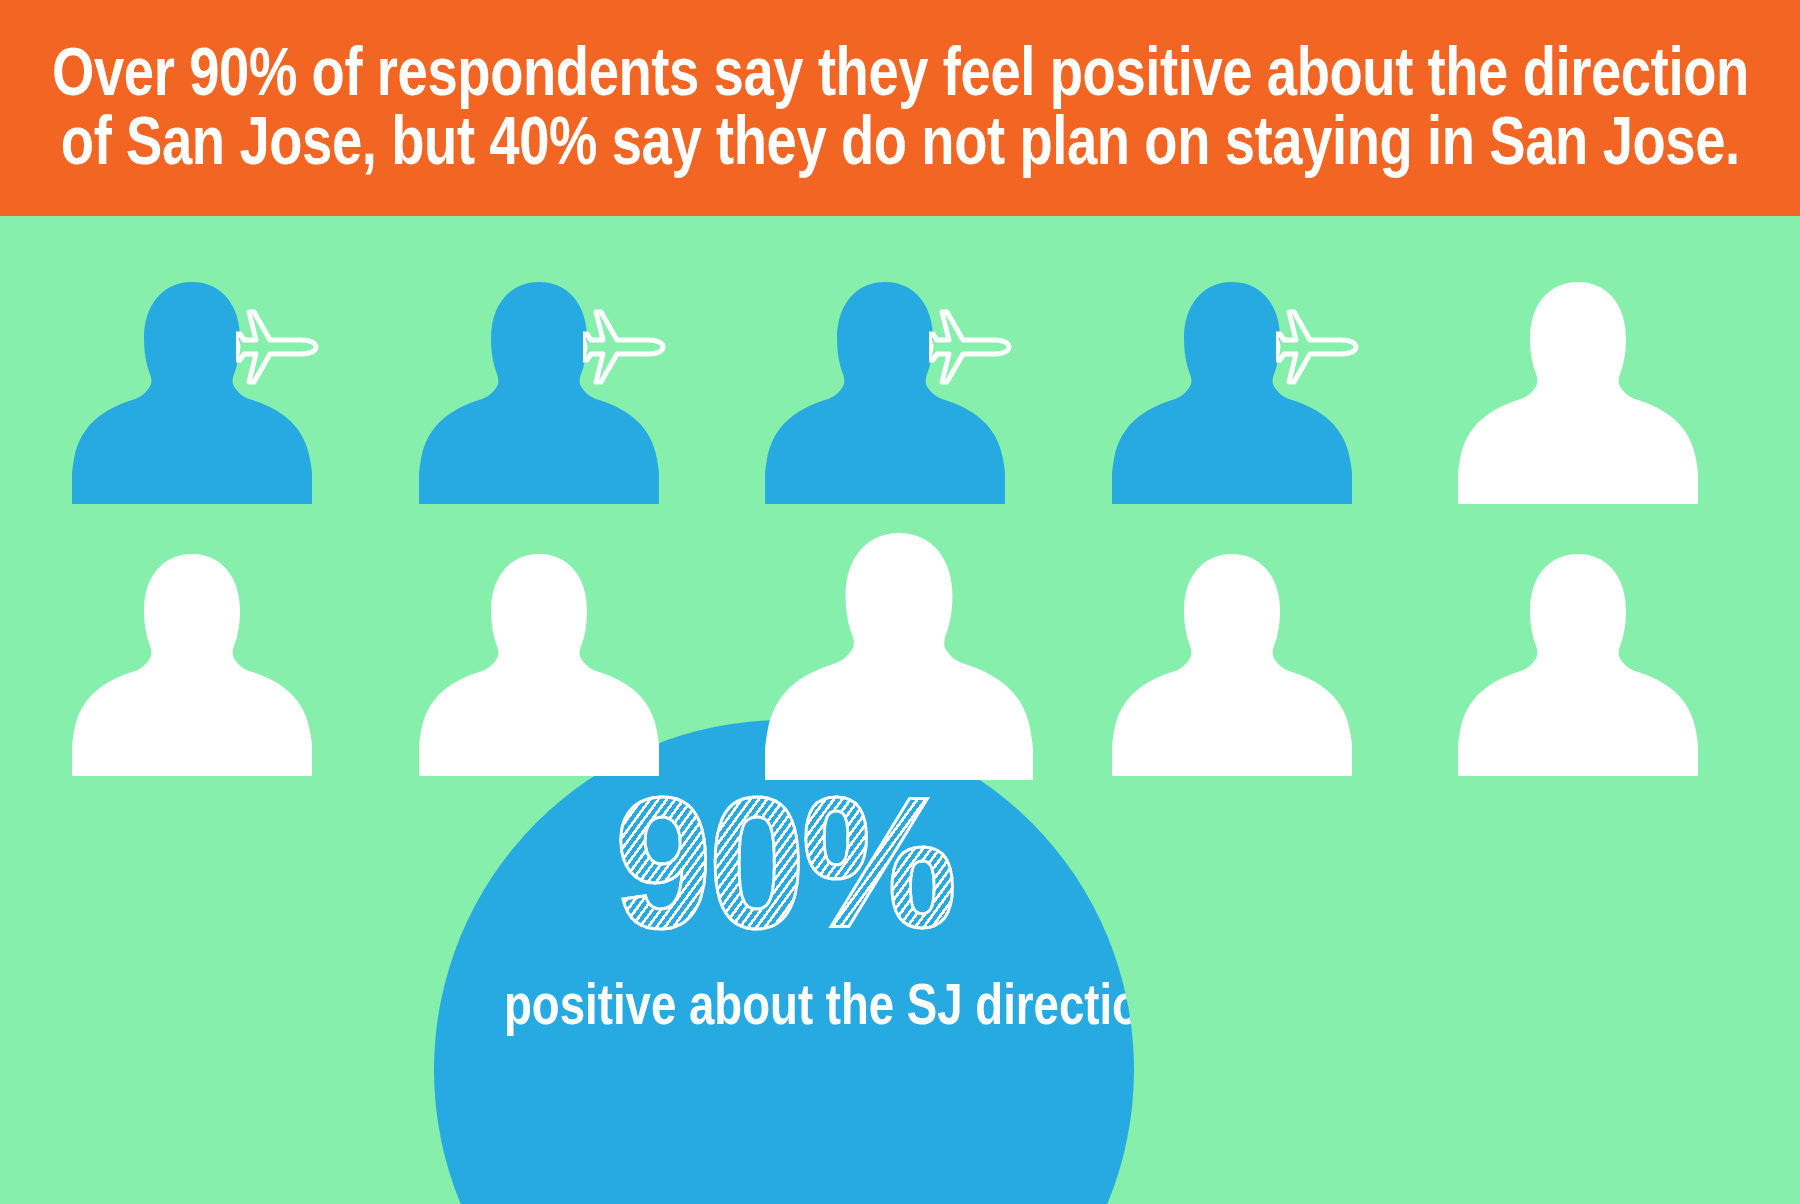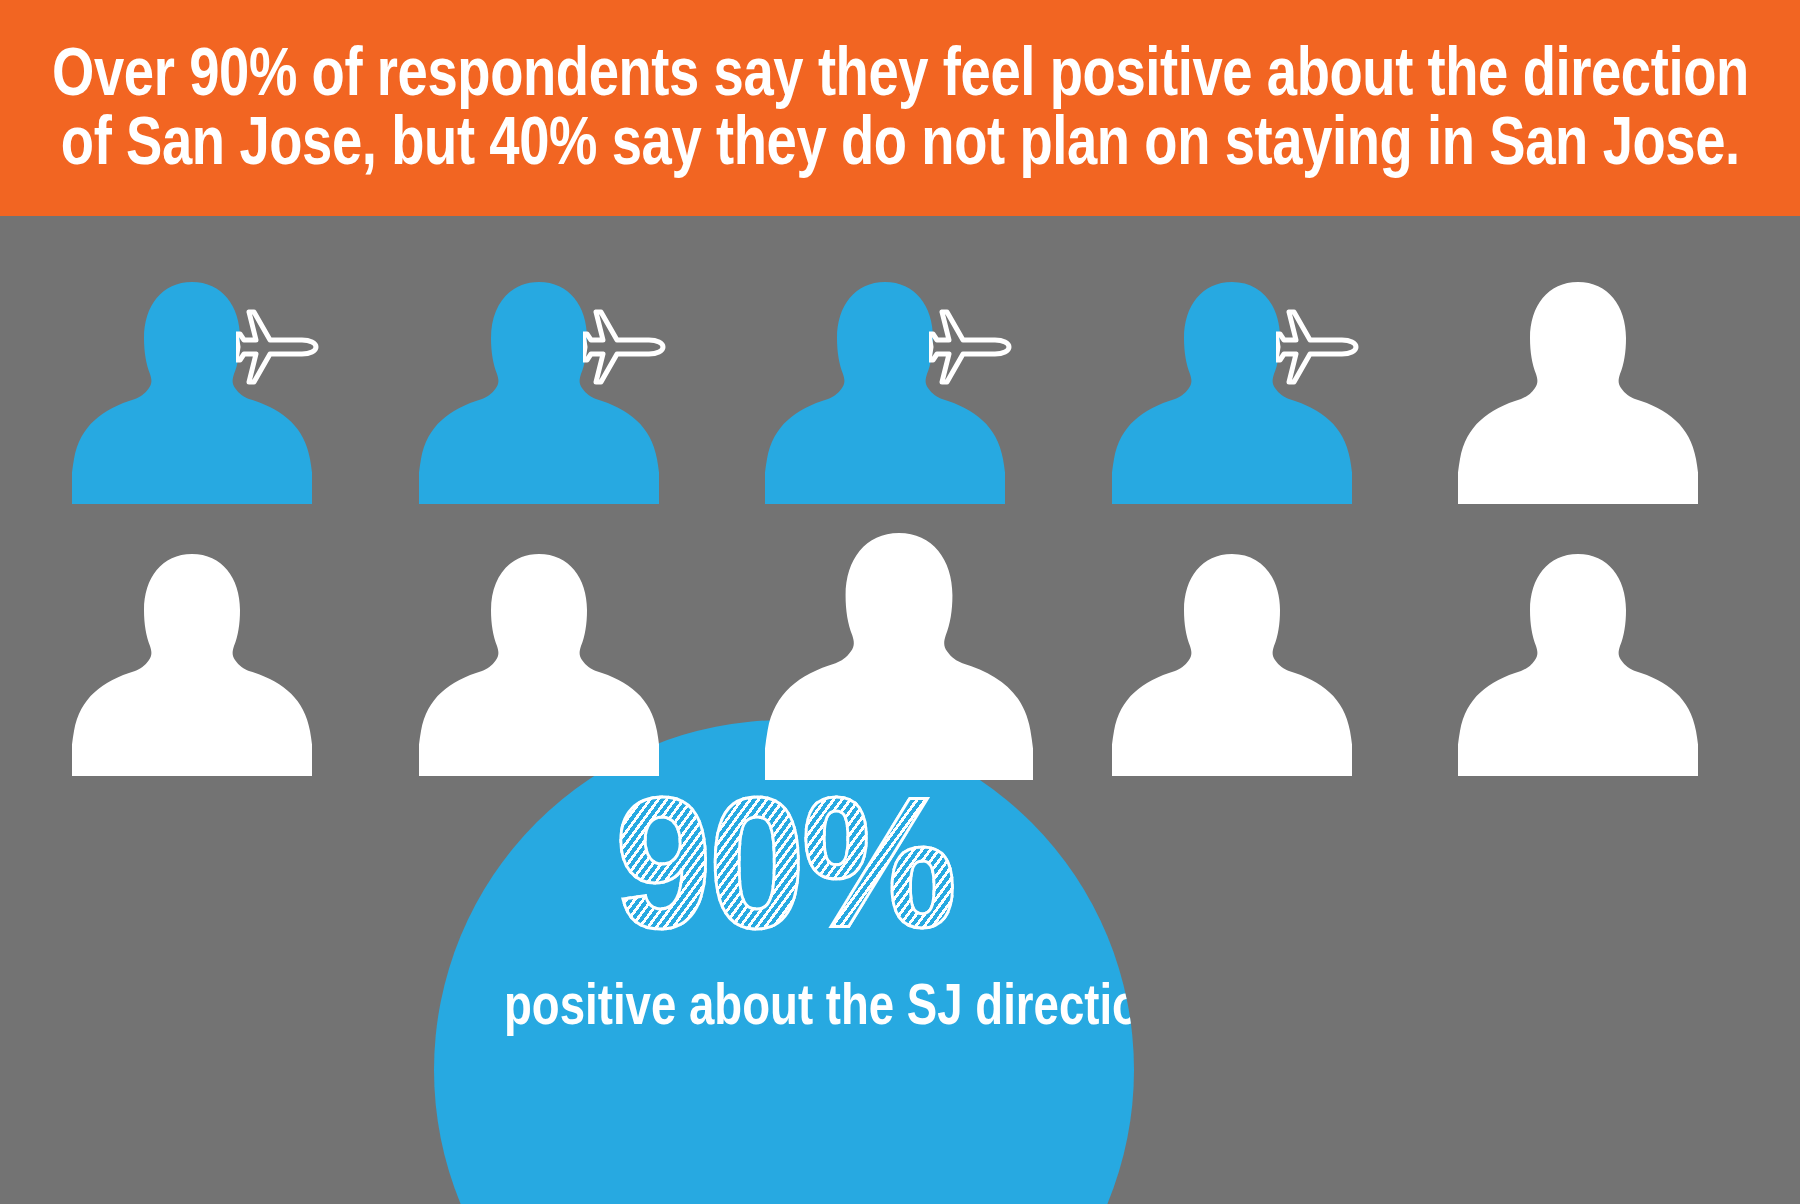--- a/index.html
+++ b/index.html
@@ -10,21 +10,21 @@
     width: 1800px;
     height: 1204px;
     overflow: hidden;
     font-family: "Liberation Sans", sans-serif;
   }
 
   #infographic {
     position: relative;
     width: 1800px;
     height: 1204px;
-    background: #737373;
+    background: #86efac;
     overflow: hidden;
   }
 
   
   #header-band {
     position: absolute;
     left: 0;
     top: 0;
     width: 1800px;
     height: 216px;

